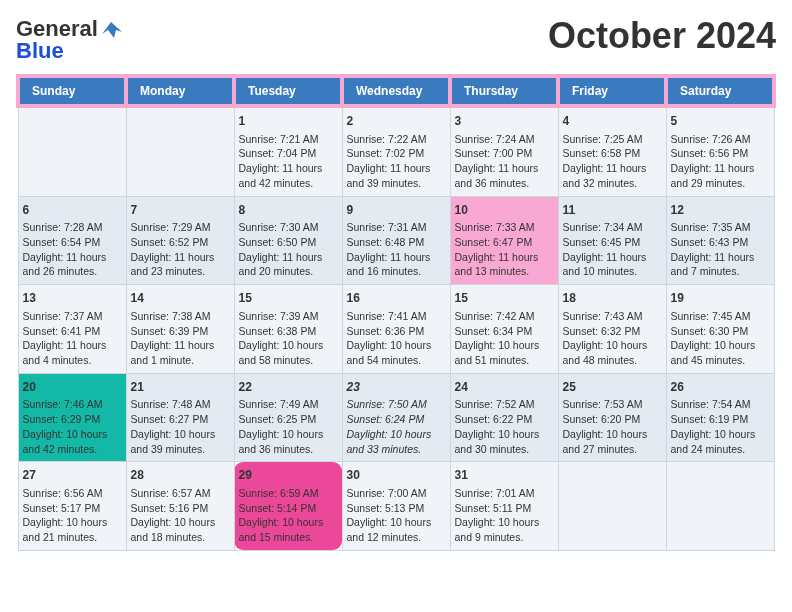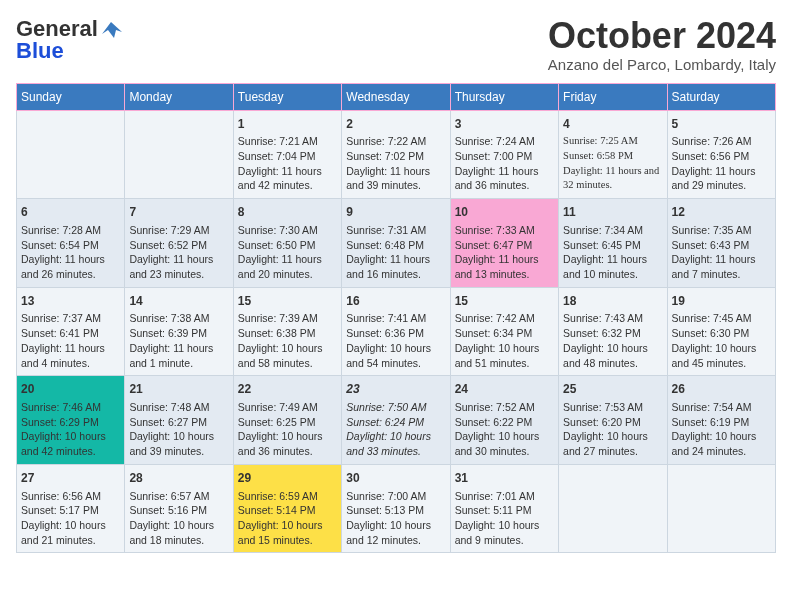--- a/index.html
+++ b/index.html
@@ -43,25 +43,25 @@
     table {
       width: 100%;
       border-collapse: collapse;
       font-size: 11px;
     }
     thead tr {
       background: #3a7abf;
       color: #fff;
     }
     thead th {
-      padding: 6px 4px;
+      padding: 6px 12px;
       text-align: left;
-      font-weight: normal;
+      font-weight: bold;
       font-size: 12px;
-      border: 1px solid #f9a8d4;
+      border: 4px solid #f9a8d4;
     }
     tbody tr {
       vertical-align: top;
     }
     tbody tr:nth-child(odd) {
       background: #f5f7fa;
     }
     tbody tr:nth-child(even) {
       background: #e8eef5;
     }
@@ -92,21 +92,20 @@
     <div class="logo-row">
       <span style="font-size:22px;font-weight:bold;color:#333;">General</span>
       <svg width="22" height="18" viewBox="0 0 22 18">
         <polygon points="11,2 22,12 16,10 14,18 8,10 2,14" fill="#3a7abf"></polygon>
       </svg>
     </div>
     <span style="font-size:22px;font-weight:bold;color:#1d4ed8;margin-top:-4px;">Blue</span>
   </div>
   <div class="title-block">
     <div class="month-title">October 2024</div>
-    <div class="location">Anzano del Parco, Lombardy, Italy</div>
   </div>
 </div>
 
 <table>
   <thead>
     <tr>
     <th>Sunday</th>
         <th>Monday</th>
         <th>Tuesday</th>
         <th>Wednesday</th>
@@ -132,21 +131,21 @@
 Daylight: 11 hours and 39 minutes.</div>
         </td>
         <td style="background: rgb(240, 244, 248);">
           <span class="day-num">3</span>
           <div class="day-info" style="white-space: pre-line;">Sunrise: 7:24 AM
 Sunset: 7:00 PM
 Daylight: 11 hours and 36 minutes.</div>
         </td>
         <td style="background: rgb(240, 244, 248);">
           <span class="day-num">4</span>
-          <div class="day-info" style="white-space: pre-line; font-family: Liberation Serif, serif;">Sunrise: 7:25 AM
+          <div class="day-info" style="white-space: pre-line;">Sunrise: 7:25 AM
 Sunset: 6:58 PM
 Daylight: 11 hours and 32 minutes.</div>
         </td>
         <td style="background: rgb(240, 244, 248);">
           <span class="day-num">5</span>
           <div class="day-info" style="white-space: pre-line;">Sunrise: 7:26 AM
 Sunset: 6:56 PM
 Daylight: 11 hours and 29 minutes.</div>
         </td>
       </tr>
@@ -288,21 +287,21 @@
           <div class="day-info" style="white-space: pre-line;">Sunrise: 6:56 AM
 Sunset: 5:17 PM
 Daylight: 10 hours and 21 minutes.</div>
         </td>
         <td style="background: rgb(240, 244, 248);">
           <span class="day-num">28</span>
           <div class="day-info" style="white-space: pre-line;">Sunrise: 6:57 AM
 Sunset: 5:16 PM
 Daylight: 10 hours and 18 minutes.</div>
         </td>
-        <td style="background: #fde047;">
+        <td style="background: #ec4899; border-radius: 9px;">
           <span class="day-num">29</span>
           <div class="day-info" style="white-space: pre-line;">Sunrise: 6:59 AM
 Sunset: 5:14 PM
 Daylight: 10 hours and 15 minutes.</div>
         </td>
         <td style="background: rgb(240, 244, 248);">
           <span class="day-num">30</span>
           <div class="day-info" style="white-space: pre-line;">Sunrise: 7:00 AM
 Sunset: 5:13 PM
 Daylight: 10 hours and 12 minutes.</div>

